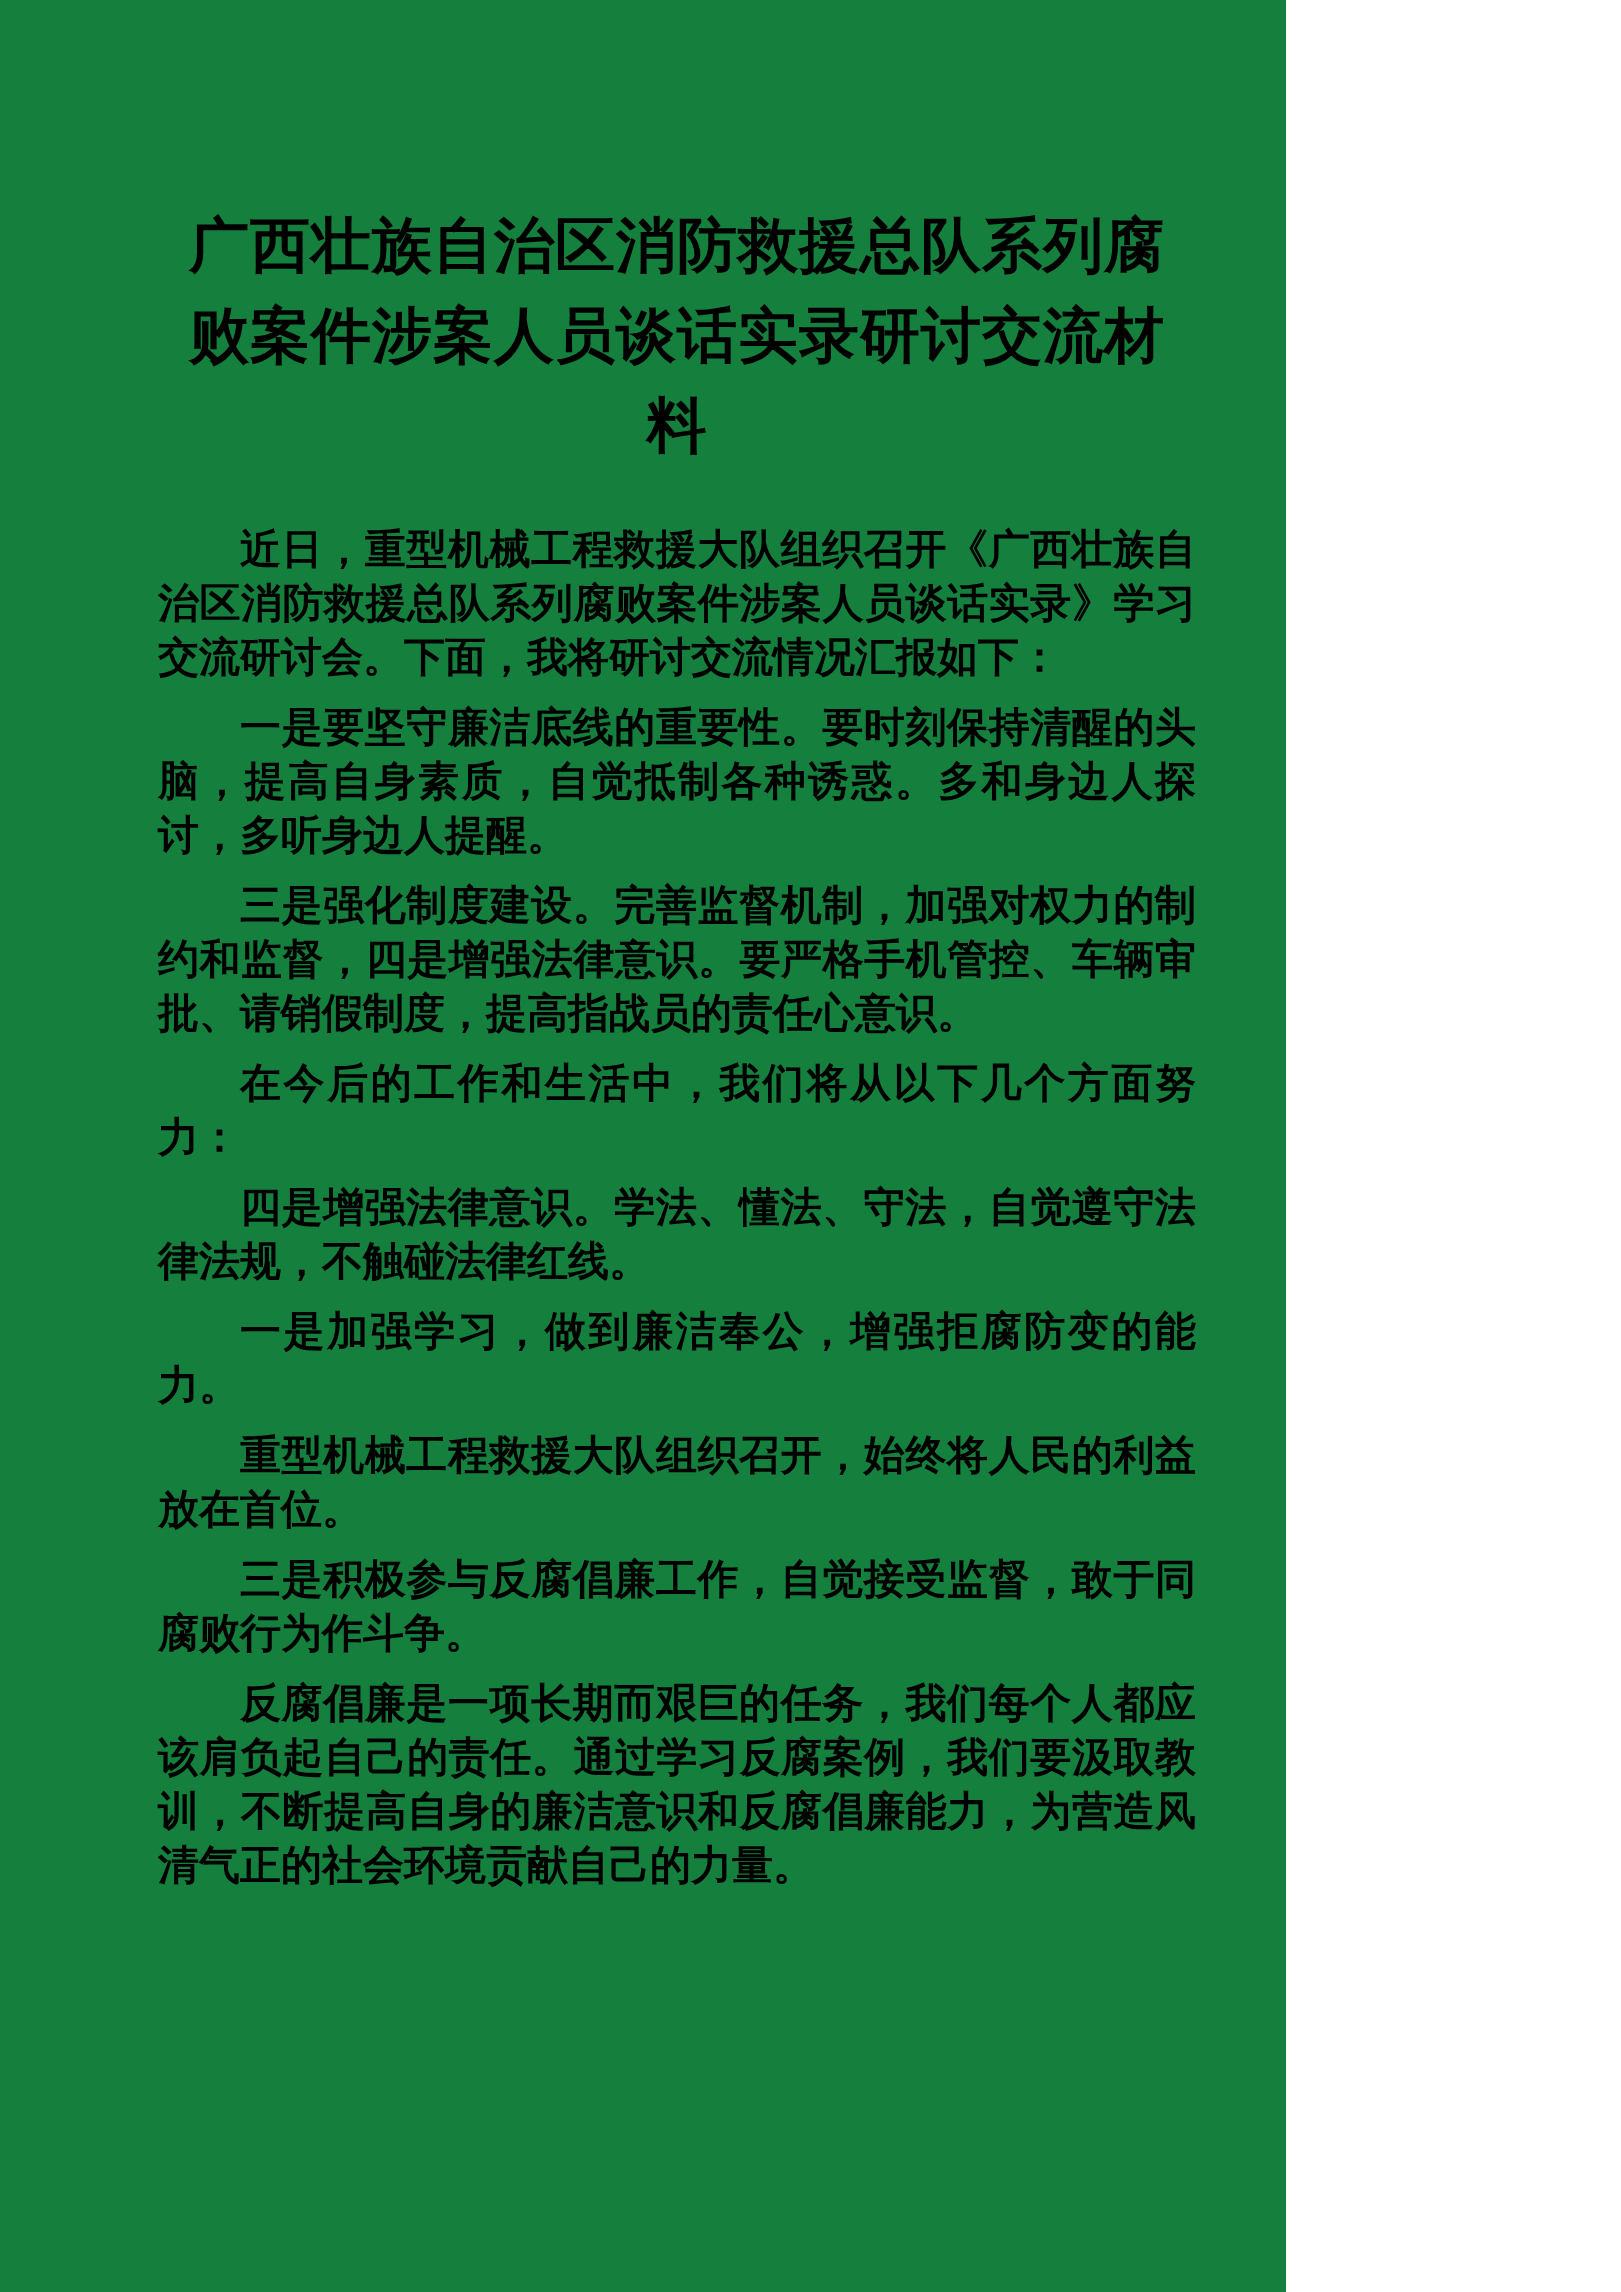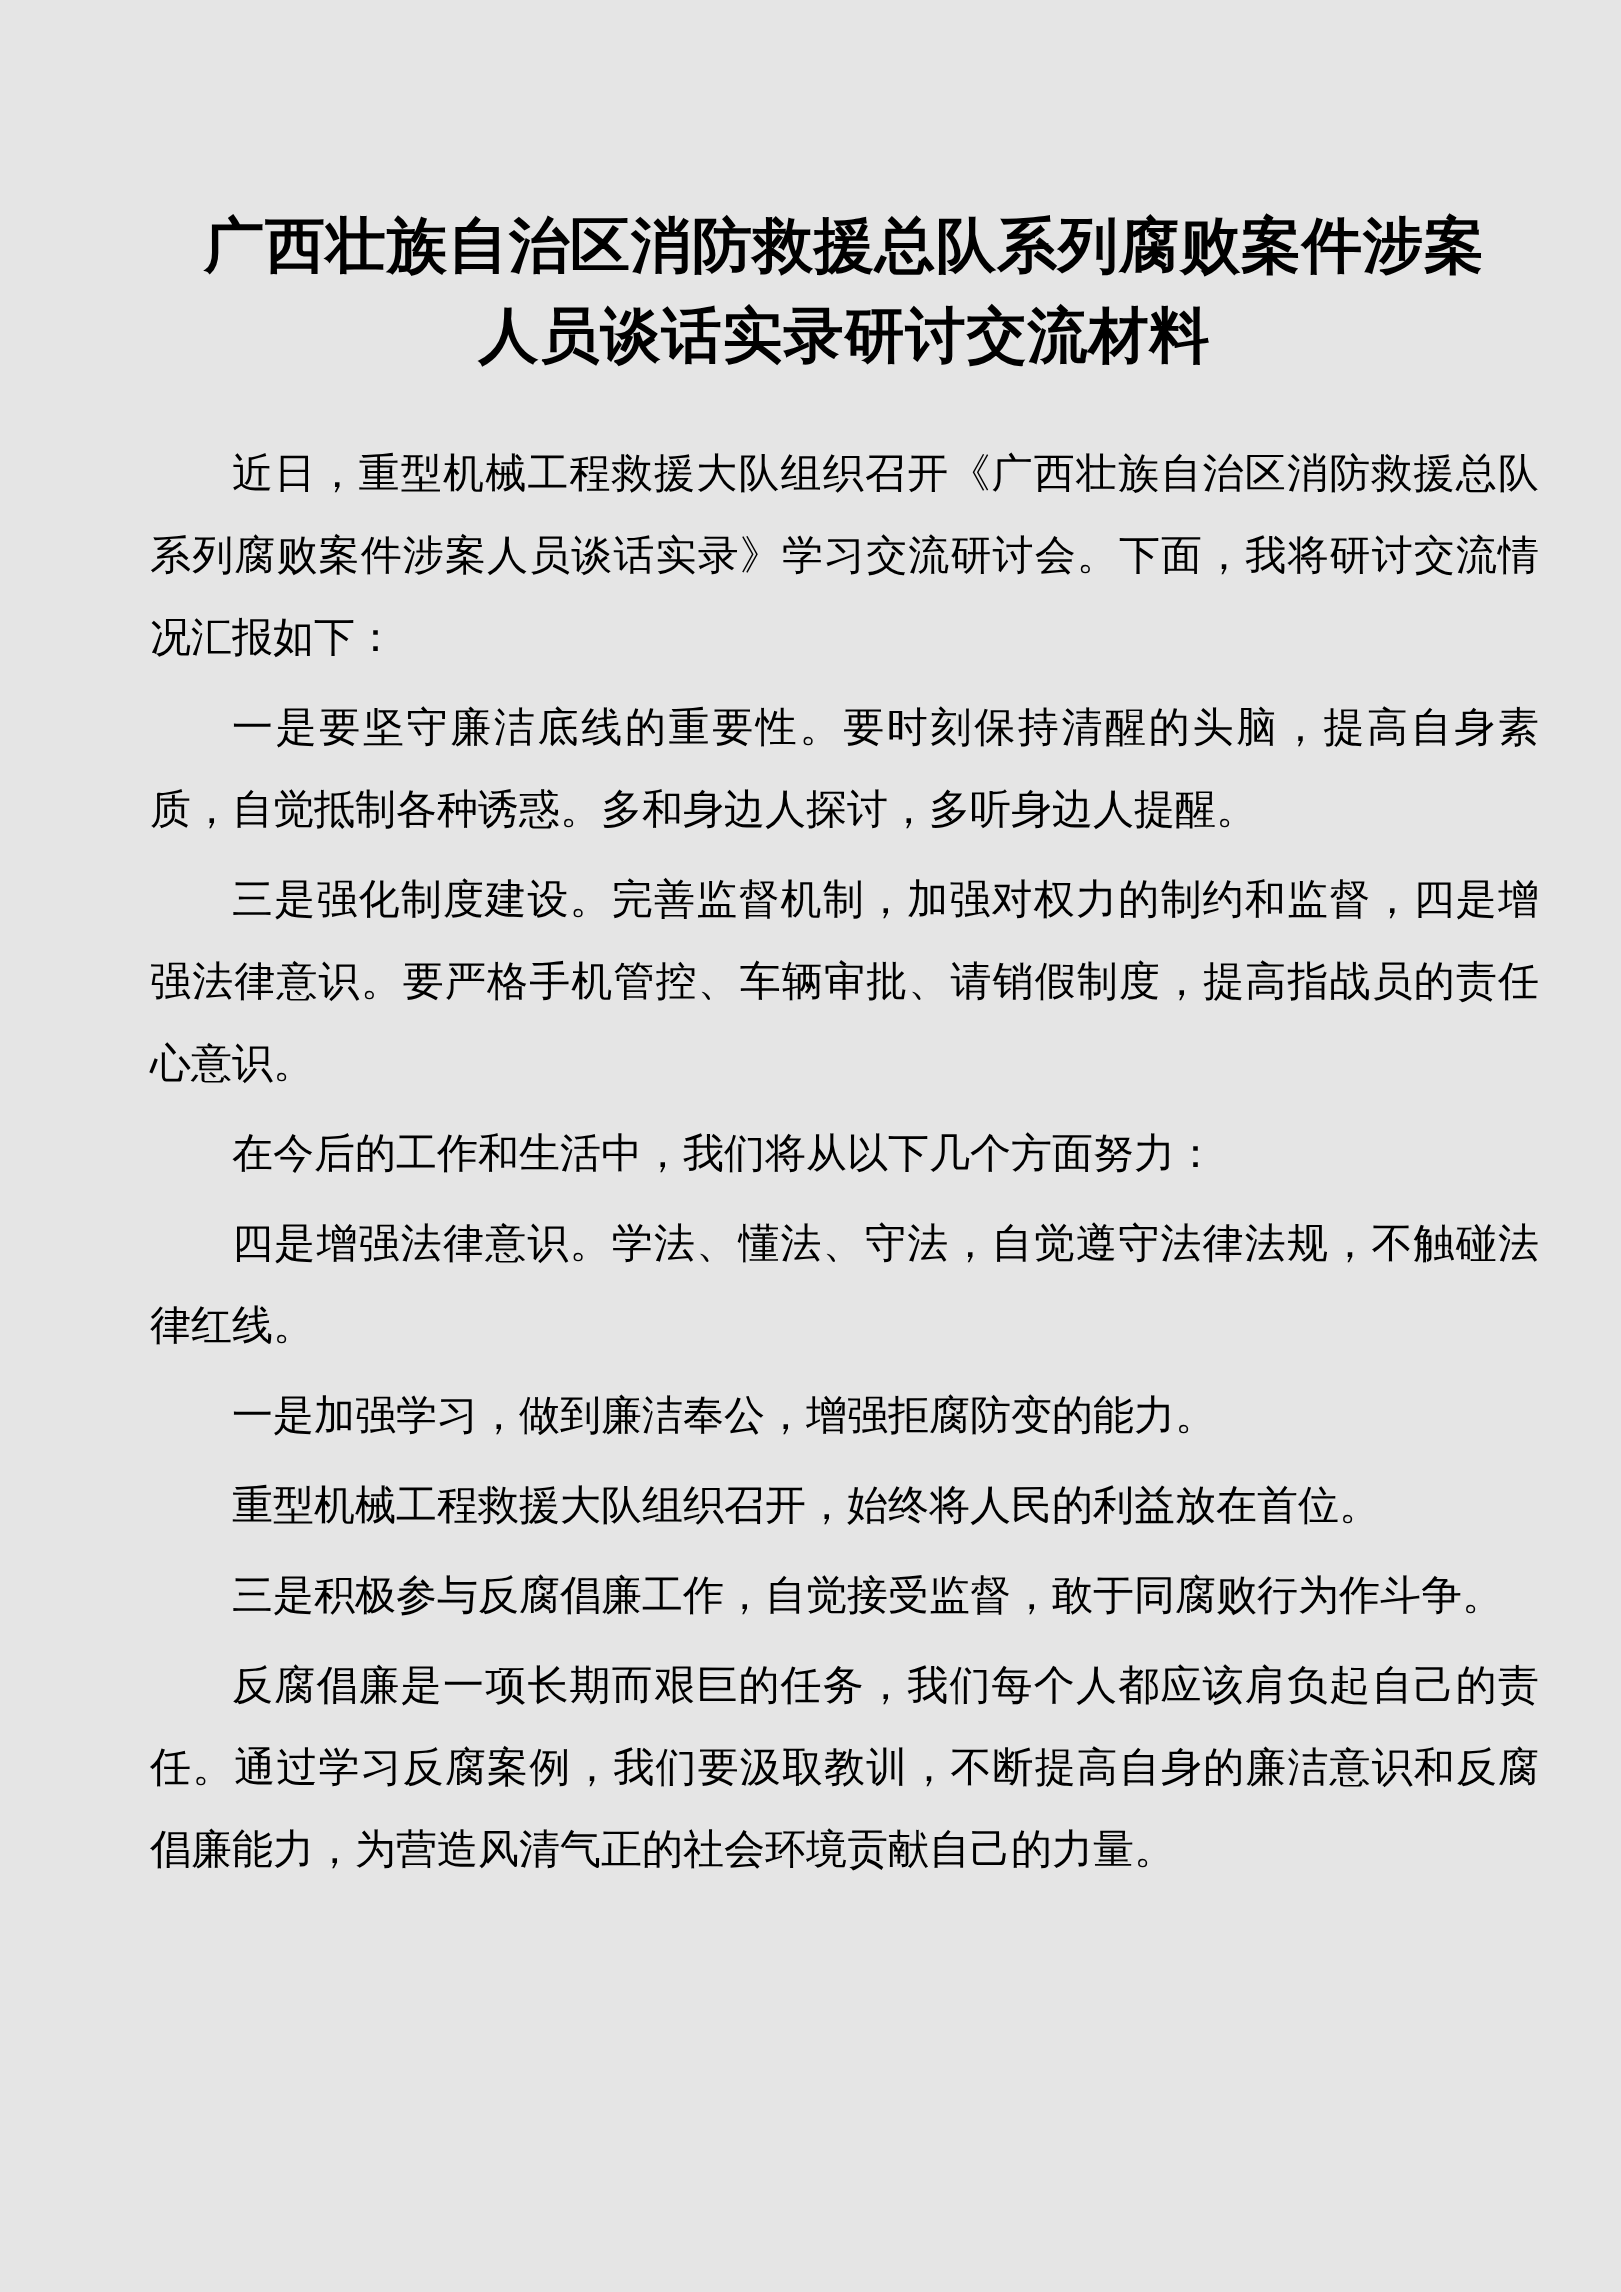--- a/index.html
+++ b/index.html
@@ -2,43 +2,43 @@
 <html><head>
 <meta charset="utf-8">
 <style>
   html, body {
     margin: 0;
     padding: 0;
     background: #ffffff;
   }
   .page {
     position: relative;
-    width: 1621px;
+    width: 1286px;
     min-height: 2293px;
     box-sizing: border-box;
-    background: #e5e5e5;
+    background: #15803d;
     color: #000000;
     padding: 201px 74px 118px 142px;
     font-family: "Liberation Sans", sans-serif;
   }
   .doc-title {
     font-size: 60px;
     font-weight: 700;
     line-height: 1.5;
     text-align: center;
     margin: 0 44px 51px 44px;
     letter-spacing: 1px;
   }
   .doc-body p {
     font-size: 41px;
-    line-height: 82px;
-    margin: 8px;
+    line-height: 54px;
+    margin: 16px;
     text-indent: 2em;
     text-align: justify;
-    font-weight: 400;
+    font-weight: 700;
   }
 </style>
 </head>
 <body>
 
 <div class="page">
   <h1 class="doc-title">广西壮族自治区消防救援总队系列腐败案件涉案人员谈话实录研讨交流材料</h1>
 
   <div class="doc-body">
     <p>近日，重型机械工程救援大队组织召开《广西壮族自治区消防救援总队系列腐败案件涉案人员谈话实录》学习交流研讨会。下面，我将研讨交流情况汇报如下：</p>

